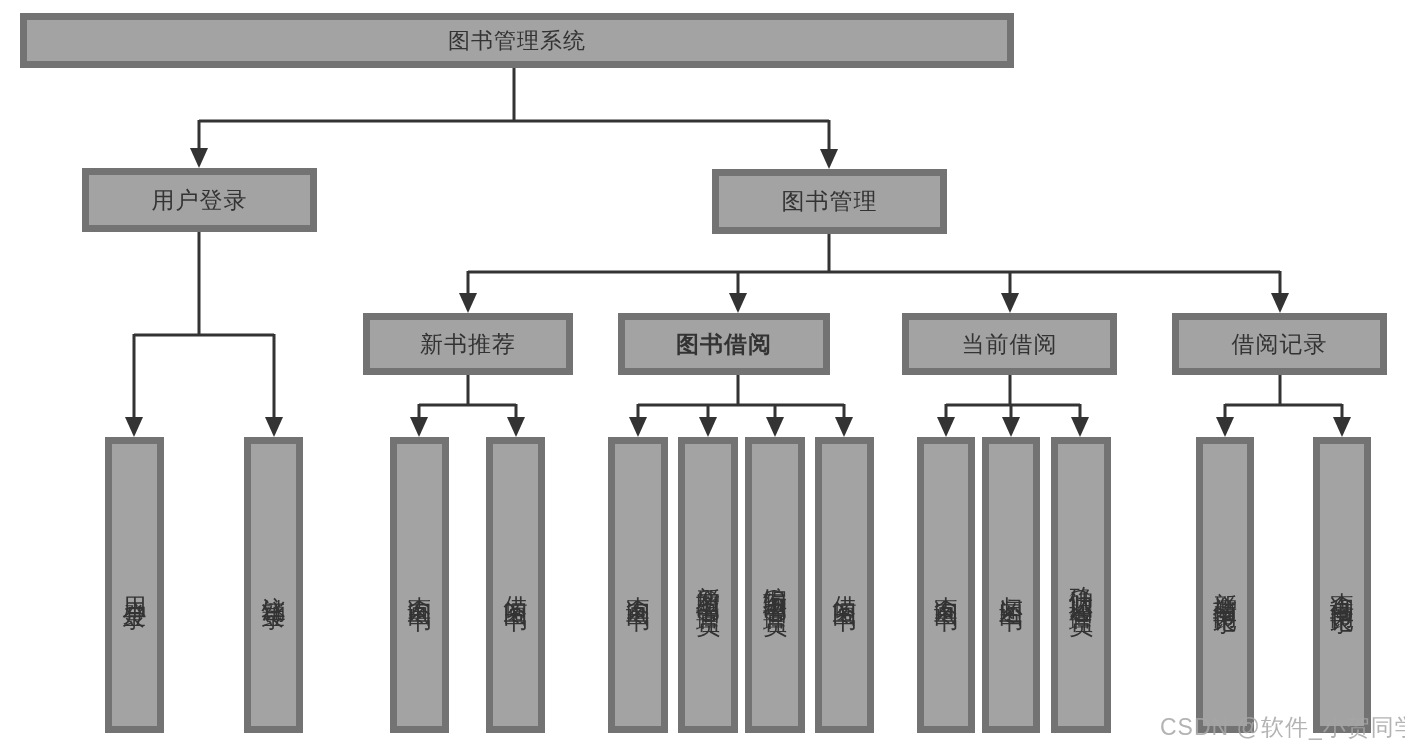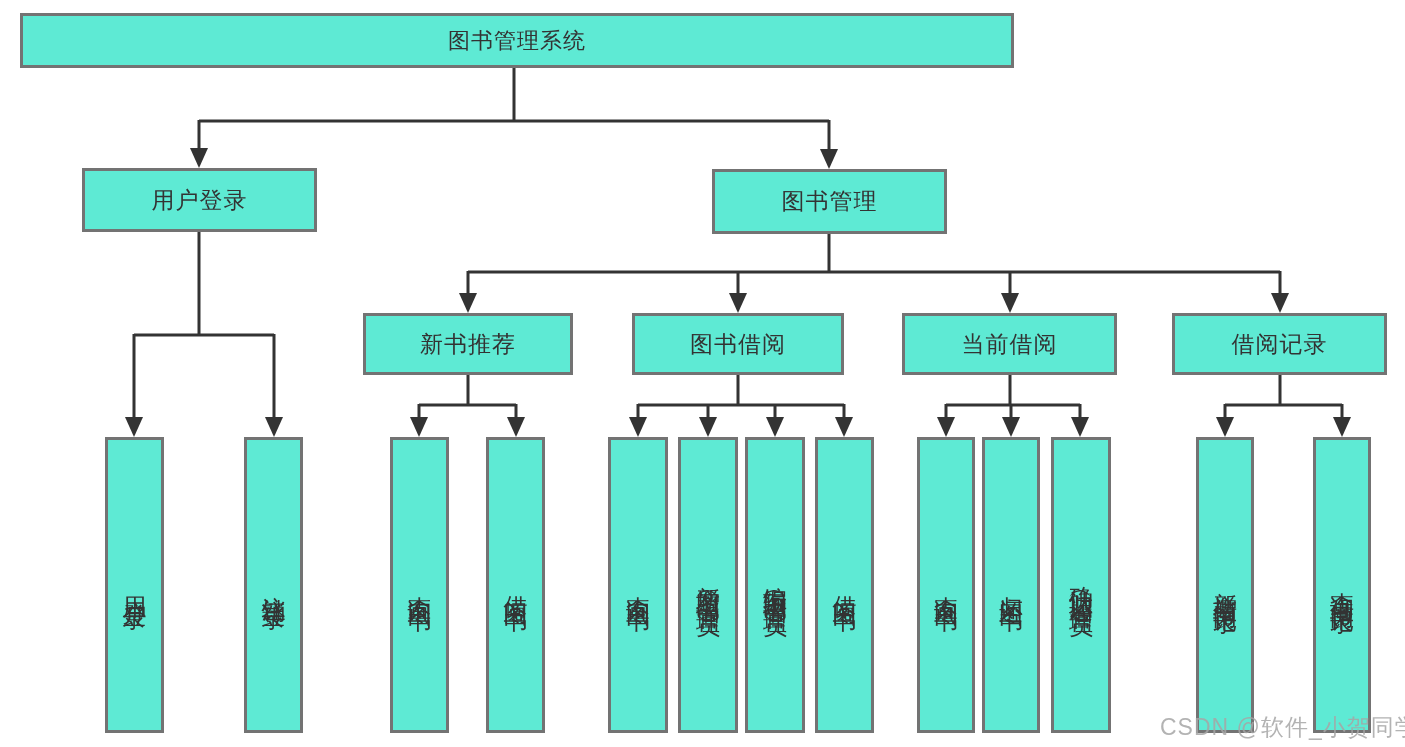--- a/index.html
+++ b/index.html
@@ -18,22 +18,22 @@
   }
   #connector-layer {
     position: absolute;
     left: 0; top: 0;
     width: 1405px; height: 747px;
     pointer-events: none;
   }
   .node {
     position: absolute;
     box-sizing: border-box;
-    background: #5eead4;
-    border: 3px solid #737373;
+    background: #a3a3a3;
+    border: 7px solid #737373;
     display: flex;
     align-items: center;
     justify-content: center;
     text-align: center;
   }
   .node .hlabel {
     font-size: 23px;
     letter-spacing: 1px;
     white-space: nowrap;
   }
@@ -106,21 +106,21 @@
   <div class="node" style="left:82px; top:168px; width:235px; height:64px;">
     <span class="hlabel">用户登录</span>
   </div>
   <div class="node" style="left:712px; top:169px; width:235px; height:65px;">
     <span class="hlabel">图书管理</span>
   </div>
 
   <div class="node" style="left:363px; top:313px; width:210px; height:62px;align-items:center;">
     <span class="hlabel">新书推荐</span>
   </div>
-  <div class="node" style="left:632px; top:313px; width:212px; height:62px;">
+  <div class="node" style="left:618px; top:313px; width:212px; height:62px;font-weight:bold;">
     <span class="hlabel">图书借阅</span>
   </div>
   <div class="node" style="left:1172px; top:313px; width:215px; height:62px;">
     <span class="hlabel">借阅记录</span>
   </div>
   <div class="node" style="left:902px; top:313px; width:215px; height:62px;">
     <span class="hlabel">当前借阅</span>
   </div>
 
   <div class="node leaf" style="left:105px; top:437px; width:59px; height:296px;">

